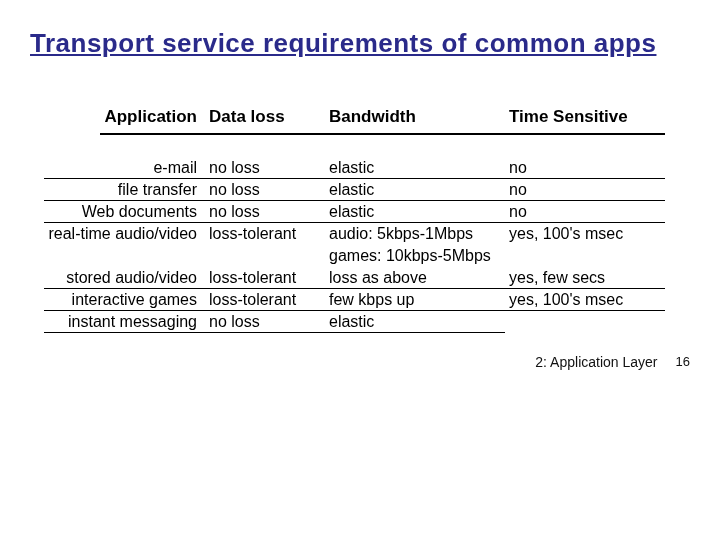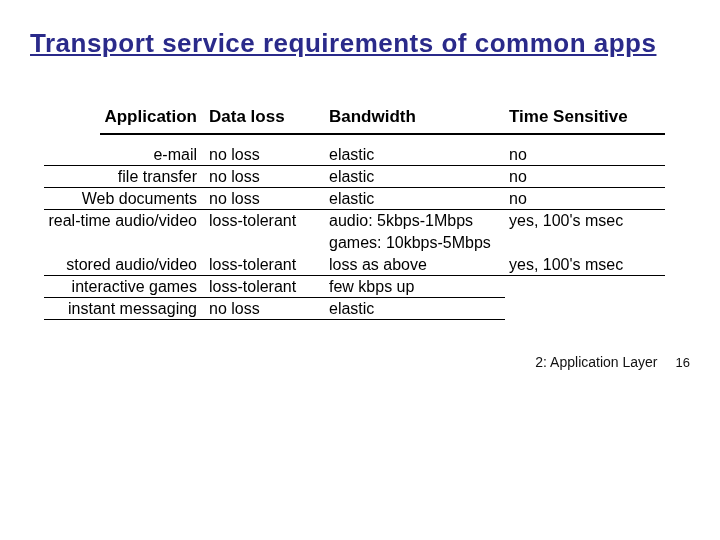--- a/index.html
+++ b/index.html
@@ -7,21 +7,21 @@
   .slide { position: relative; width: 720px; height: 384px; padding: 28px 30px 20px 30px; }
   .title {
     font-family: "Comic Sans MS", "Comic Sans", cursive, sans-serif;
     font-size: 26px;
     color: #2a2a8a;
     text-decoration: underline;
     margin-bottom: 44px;
     letter-spacing: 0.5px;
   }
   .table { display: flex; gap: 0; }
-  .col { display: flex; flex-direction: column; gap: 3px; }
+  .col { display: flex; flex-direction: column; gap: 16px; }
   .col-app { width: 175px; align-items: flex-end; text-align: right; }
   .col-loss { width: 120px; }
   .col-bw { width: 180px; }
   .col-time { width: 160px; }
   .th {
     font-weight: bold;
     font-size: 17px;
     border-bottom: 2px solid #000;
     padding: 0 6px 6px 4px;
     height: 32px;
@@ -42,21 +42,21 @@
   .col-app .cell { text-align: right; padding-right: 8px; }
   .cell.noborder { border-bottom: none; }
   .footer {
     position: absolute;
     right: 30px;
     bottom: 14px;
     font-family: "Comic Sans MS", "Comic Sans", cursive, sans-serif;
     font-size: 14px;
     color: #111;
     display: flex;
-    align-items: flex-end;
+    align-items: flex-start;
     gap: 18px;
   }
   .page-num { font-size: 13px; }
 </style>
 </head>
 <body>
 
 <div class="slide">
   <h1 class="title">Transport service requirements of common apps</h1>
 
@@ -105,20 +105,21 @@
     </div>
 
     <div class="col col-time">
       <div class="th">Time Sensitive</div>
       <div class="cells">
         <div class="cell">no</div>
         <div class="cell">no</div>
         <div class="cell">no</div>
         <div class="cell noborder">yes, 100's msec</div>
         <div class="cell noborder"></div>
+        <div class="cell">yes, few secs</div>
         <div class="cell">yes, 100's msec</div>
       </div>
     </div>
 
   </div>
 
   <div class="footer">
     <span>2: Application Layer</span>
     <span class="page-num">16</span>
   </div>

